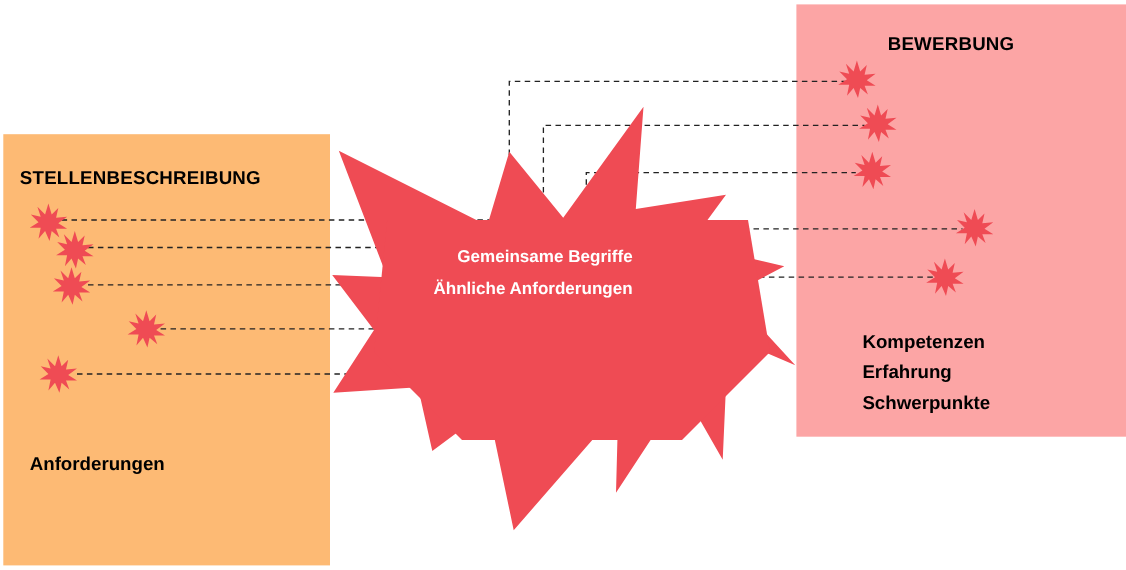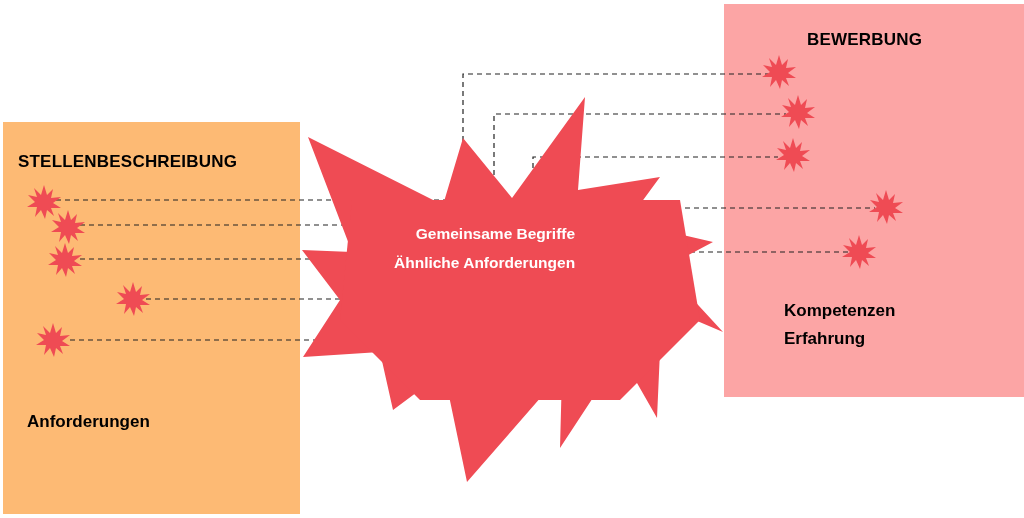--- a/index.html
+++ b/index.html
@@ -22,20 +22,21 @@
   <div class="list" style="left:24px; top:286px;">
     <div>Anforderungen</div>
   </div>
 </div>
 
 <div class="panel" id="right-panel">
   <div class="title" style="left:83px; top:26px;">BEWERBUNG</div>
   <div class="list" style="left:28px; top:293px;margin-left:32px;">
     <div>Kompetenzen</div>
     <div>Erfahrung</div>
+    <div>Schwerpunkte</div>
   </div>
 </div>
 
 <svg class="layer" width="1024" height="518" viewBox="0 0 1024 518">
   <defs>
     <polygon id="burst" fill="#ef4b54" points="0,-17 3,-7 9,-13 7,-4 17,-5 9,1 17,6 7,6 10,14 3,8 1,17 -3,8 -9,15 -7,5 -17,5 -9,0 -16,-7 -7,-5 -10,-14 -3,-7"></polygon>
   </defs>
 
   <g stroke="#222" stroke-width="1.2" stroke-dasharray="5,4" fill="none">
 

